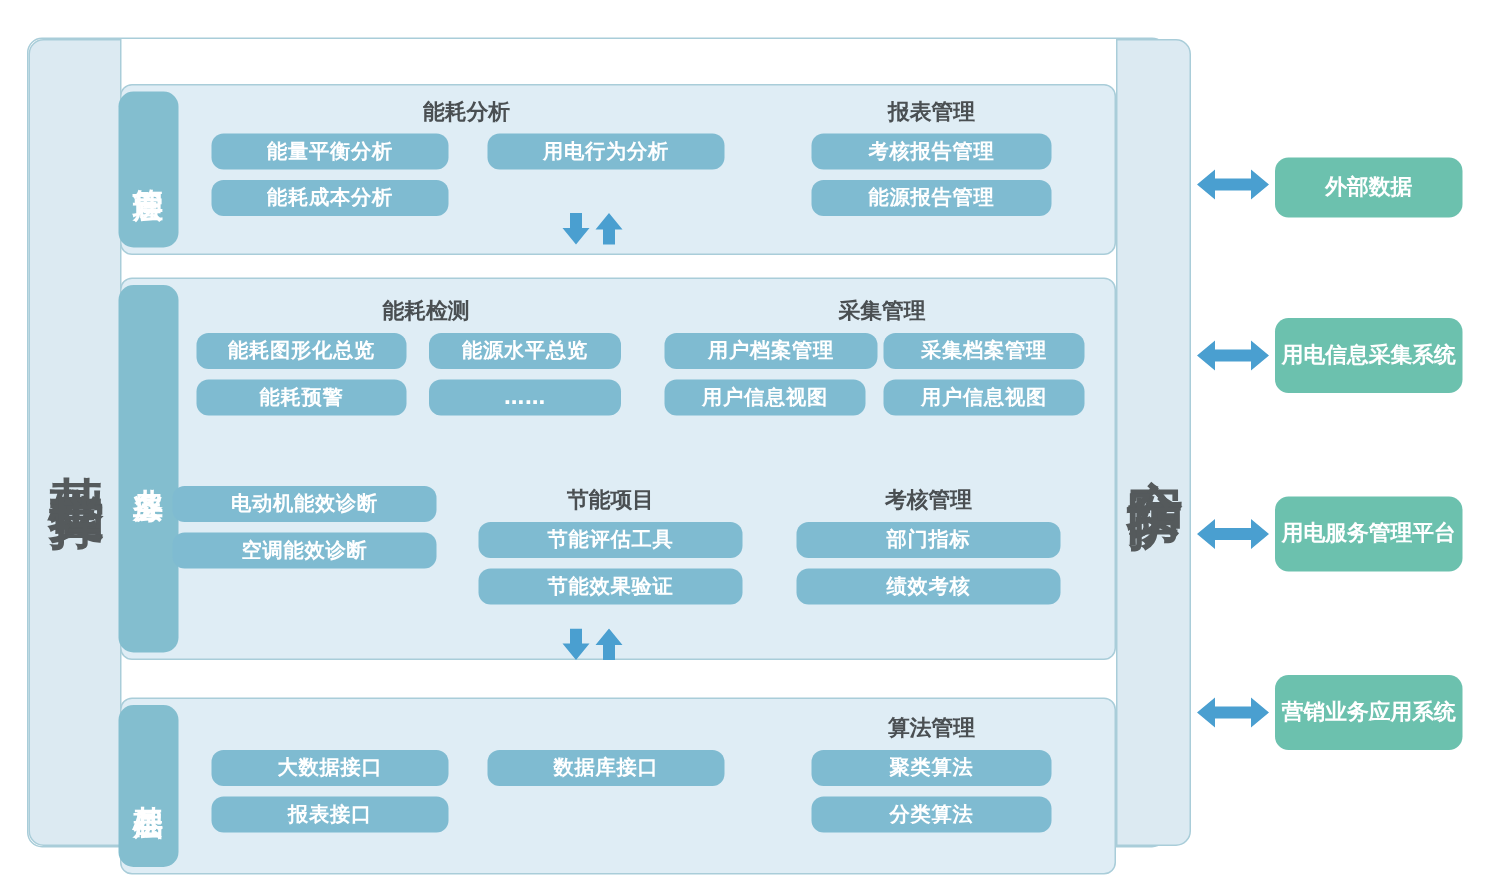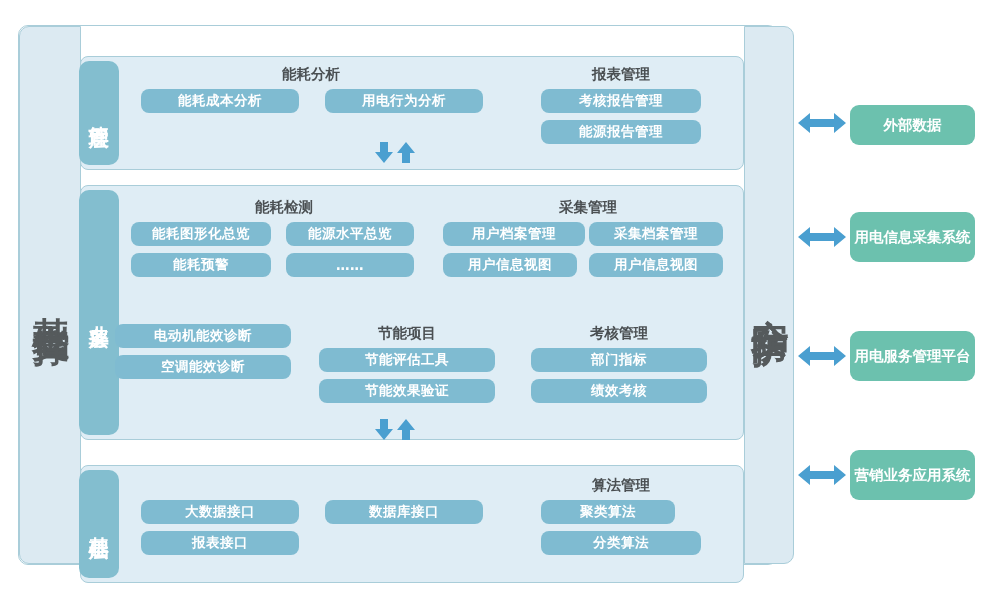--- a/index.html
+++ b/index.html
@@ -196,20 +196,21 @@
 
   <div class="layer" id="layer-management">
     <div class="layer-tab">
       <span class="vtext">管理层</span>
     </div>
 
     <div class="group" style="left:60px; top:8px; width:340px;">
       <div class="group-title">能耗分析</div>
     </div>
     <div class="group" style="left:60px; top:32px; width:158px;">
+      <div class="pill" style="width:158px;">能量平衡分析</div>
       <div class="pill" style="width:158px;">能耗成本分析</div>
     </div>
     <div class="group" style="left:244px; top:32px; width:158px;">
       <div class="pill" style="width:158px;">用电行为分析</div>
     </div>
 
     <div class="group" style="left:460px; top:8px; width:160px;">
       <div class="group-title">报表管理</div>
       <div class="pill" style="width:160px;">考核报告管理</div>
       <div class="pill" style="width:160px;">能源报告管理</div>
@@ -285,21 +286,21 @@
     <div class="group" style="left:60px; top:34px; width:158px;">
       <div class="pill" style="width:158px;">大数据接口</div>
       <div class="pill" style="width:158px;">报表接口</div>
     </div>
     <div class="group" style="left:244px; top:34px; width:158px;">
       <div class="pill" style="width:158px;">数据库接口</div>
     </div>
 
     <div class="group" style="left:460px; top:10px; width:160px;">
       <div class="group-title">算法管理</div>
-      <div class="pill" style="width:134px;">聚类算法</div>
+      <div class="pill" style="width:160px;">聚类算法</div>
       <div class="pill" style="width:160px;">分类算法</div>
     </div>
   </div>
 
   <div class="link-arrow" style="left:798px; top:111px;">
     <svg width="48" height="24" viewBox="0 0 48 24">
       <polygon points="0,12 12,2 12,8 36,8 36,2 48,12 36,22 36,16 12,16 12,22" fill="#4a9fd0"></polygon>
     </svg>
   </div>
   <div class="ext-box" style="left:850px; top:105px; height:40px;">

